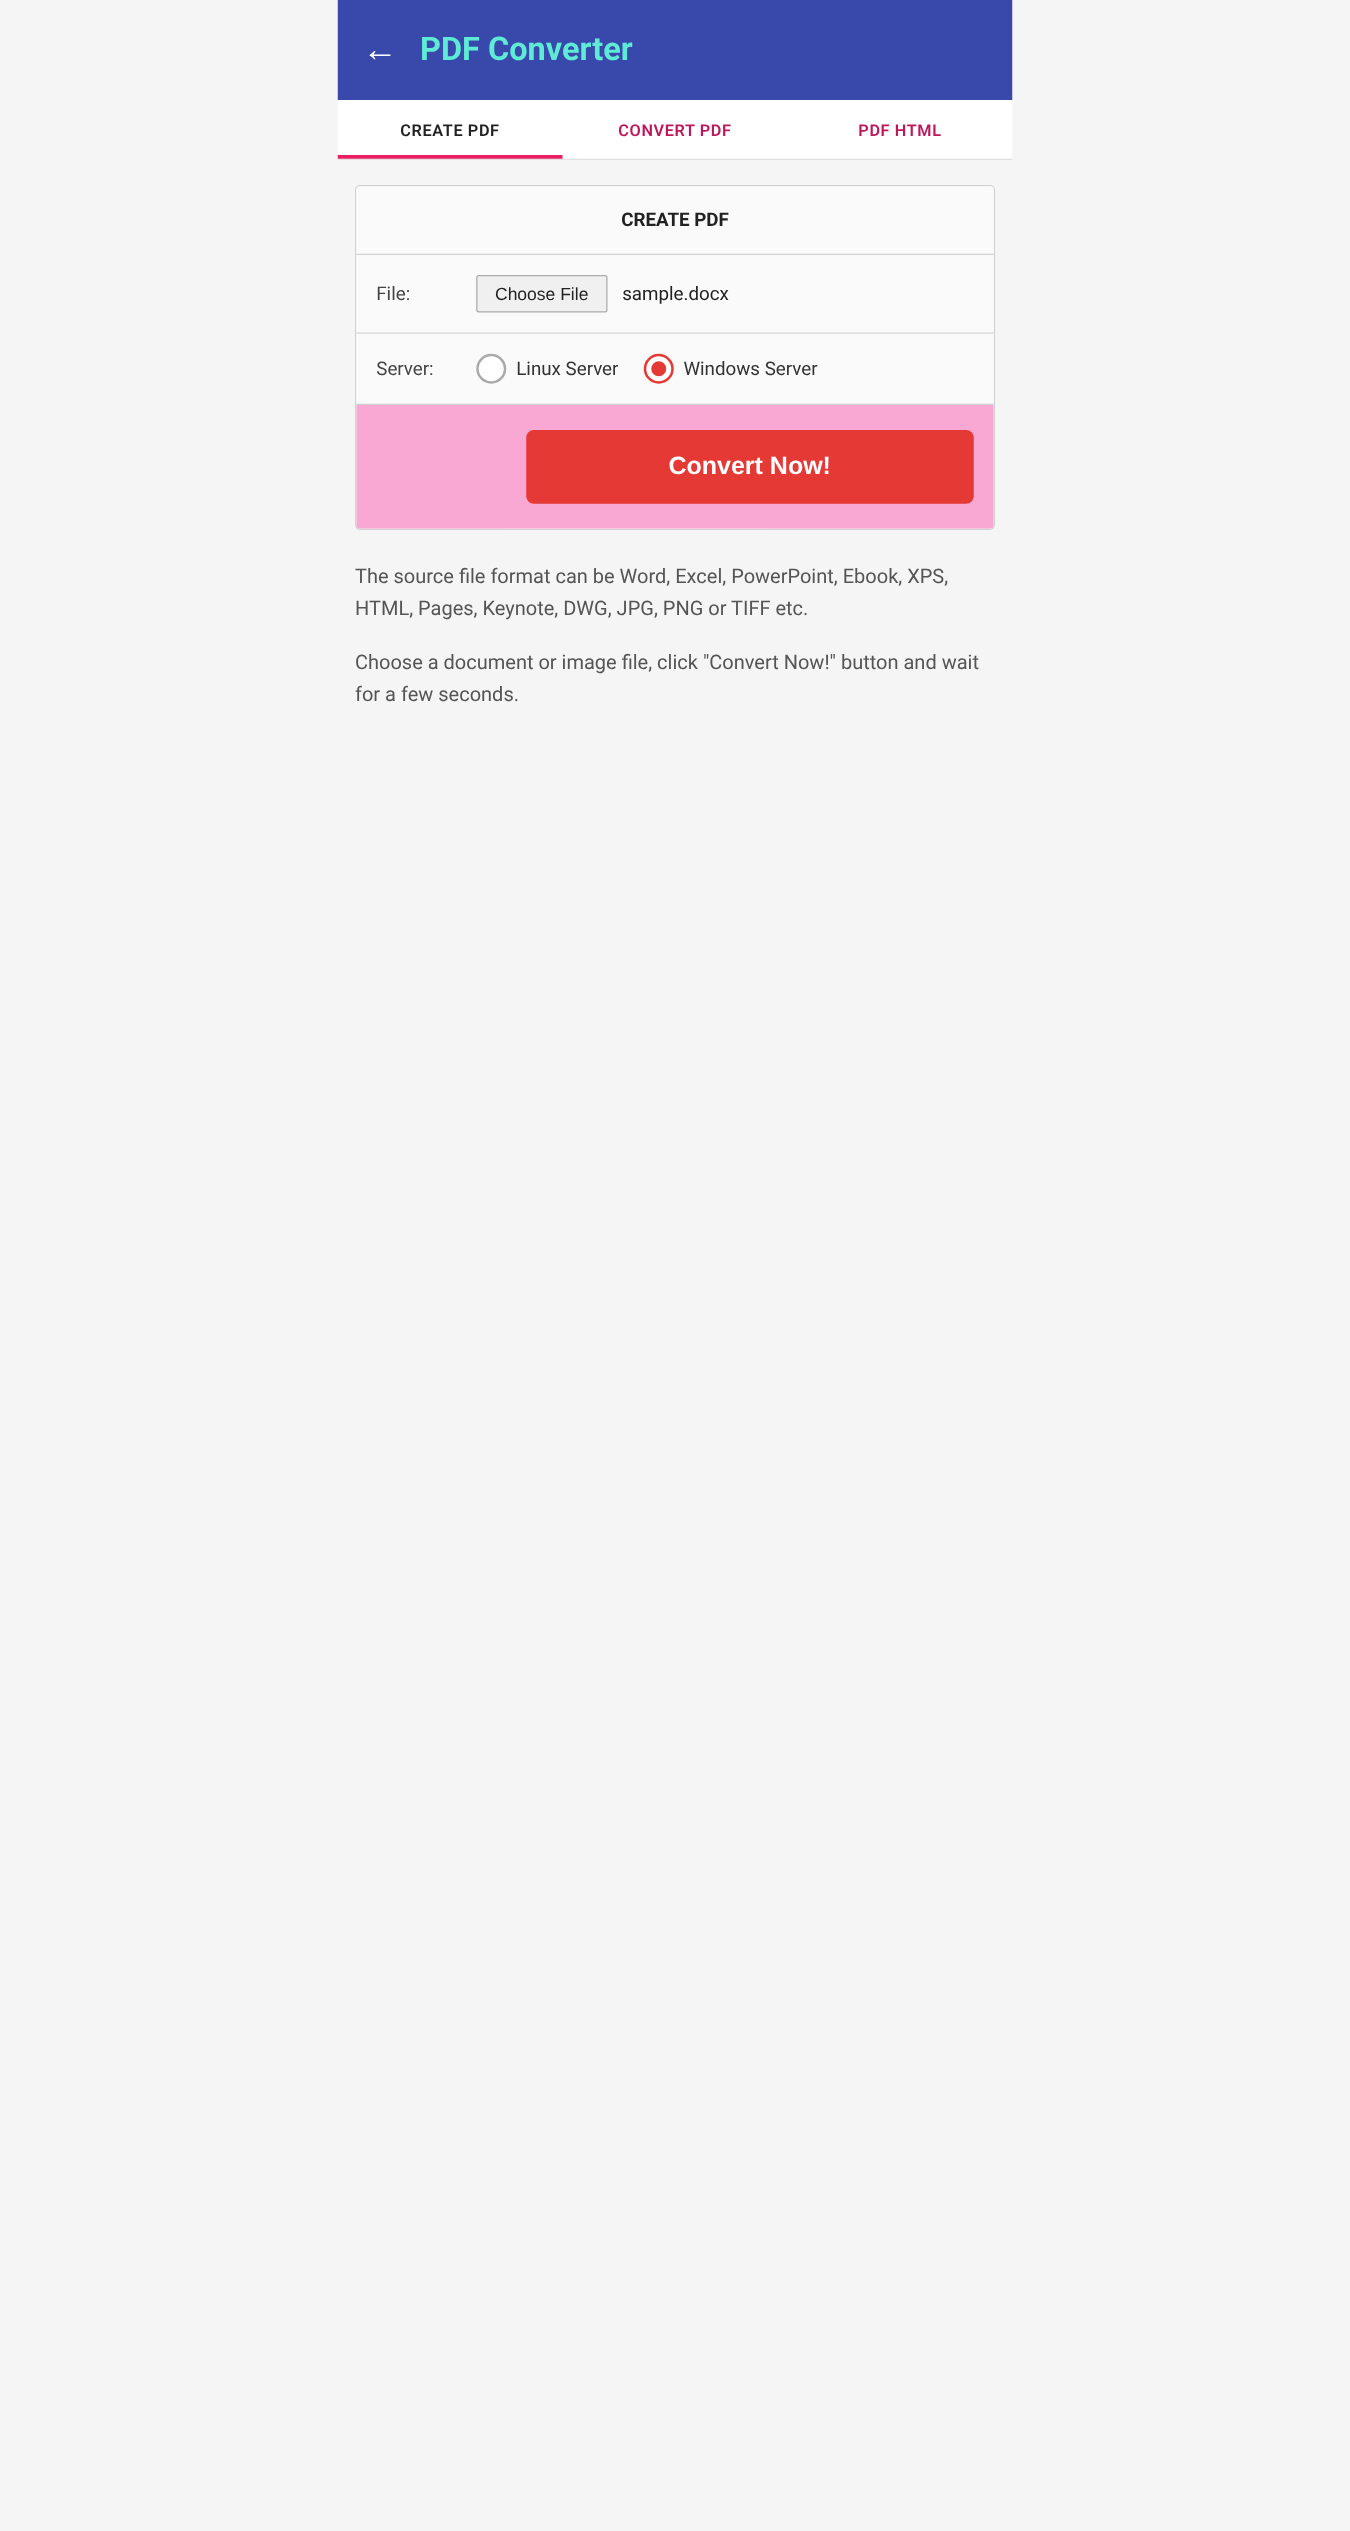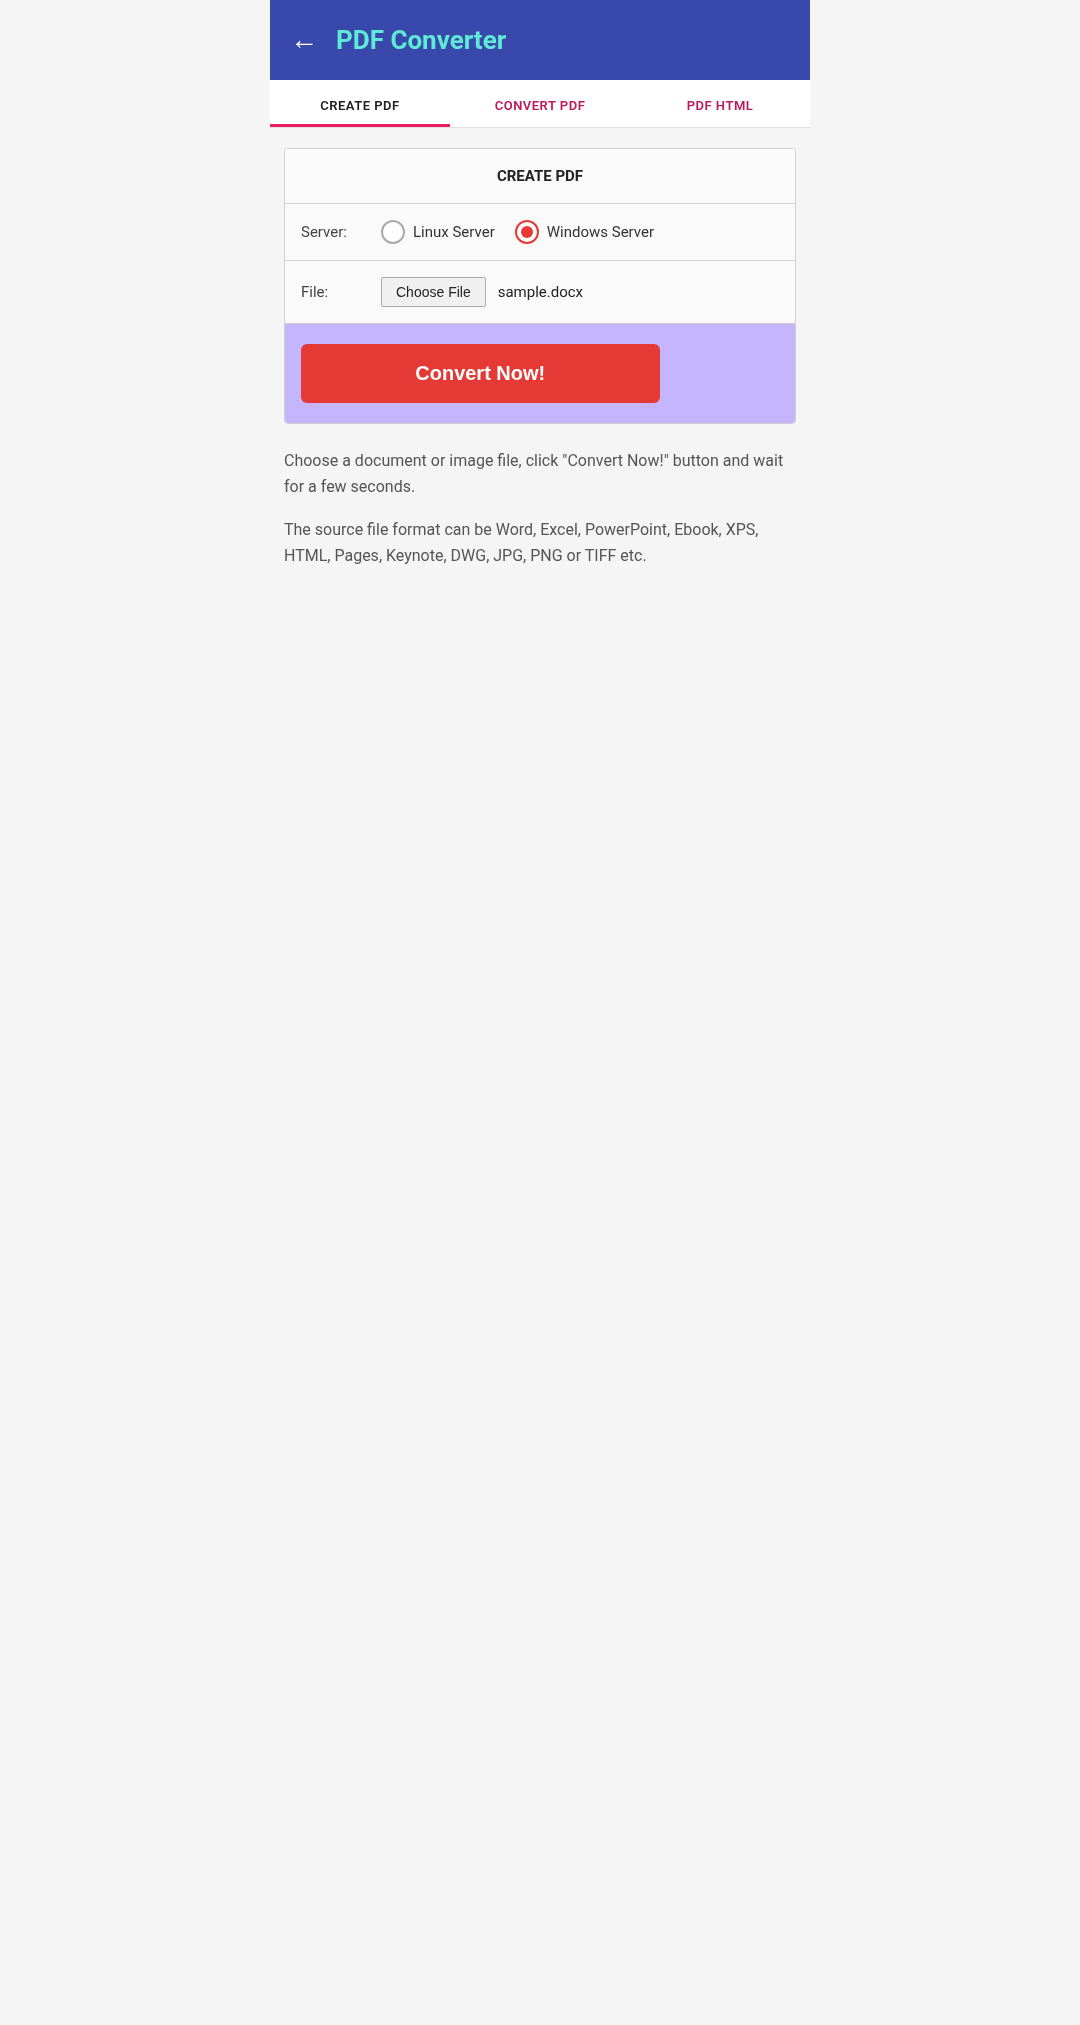--- a/index.html
+++ b/index.html
@@ -179,22 +179,22 @@
 
     .radio-label {
       font-size: 15px;
       color: #333;
     }
 
     
     .form-button-row {
       padding: 20px 16px;
       display: flex;
-      justify-content: flex-start;
-      background-color: #c4b5fd;
+      justify-content: flex-end;
+      background-color: #f9a8d4;
     }
 
     .convert-btn {
       background-color: #e53935;
       color: white;
       border: none;
       border-radius: 6px;
       padding: 18px 60px;
       font-size: 20px;
       font-weight: 600;
@@ -234,48 +234,48 @@
   </div>
 </div>
 
 <div class="main-content">
 
   <div class="form-card">
 
     <div class="form-card-title">CREATE PDF</div>
 
     <div class="form-row">
-      <span class="form-label">Server:</span>
-      <div class="radio-group">
-
-        <div class="radio-option">
-          <div class="radio-circle"></div>
-          <span class="radio-label">Linux Server</span>
-        </div>
-
-        <div class="radio-option">
-          <div class="radio-circle selected"></div>
-          <span class="radio-label">Windows Server</span>
-        </div>
-
-      </div>
-    </div>
-
-    <div class="form-row">
       <span class="form-label">File:</span>
       <div class="form-field">
         <button class="choose-file-btn">Choose File</button>
         <span class="file-name">sample.docx</span>
       </div>
     </div>
 
+    <div class="form-row">
+      <span class="form-label">Server:</span>
+      <div class="radio-group">
+
+        <div class="radio-option">
+          <div class="radio-circle"></div>
+          <span class="radio-label">Linux Server</span>
+        </div>
+
+        <div class="radio-option">
+          <div class="radio-circle selected"></div>
+          <span class="radio-label">Windows Server</span>
+        </div>
+
+      </div>
+    </div>
+
     <div class="form-button-row">
       <button class="convert-btn">Convert Now!</button>
     </div>
 
   </div>
 
   <div class="description">
+    <p>The source file format can be Word, Excel, PowerPoint, Ebook, XPS, HTML, Pages, Keynote, DWG, JPG, PNG or TIFF etc.</p>
     <p>Choose a document or image file, click "Convert Now!" button and wait for a few seconds.</p>
-    <p>The source file format can be Word, Excel, PowerPoint, Ebook, XPS, HTML, Pages, Keynote, DWG, JPG, PNG or TIFF etc.</p>
   </div>
 
 </div>
 
 </body></html>

